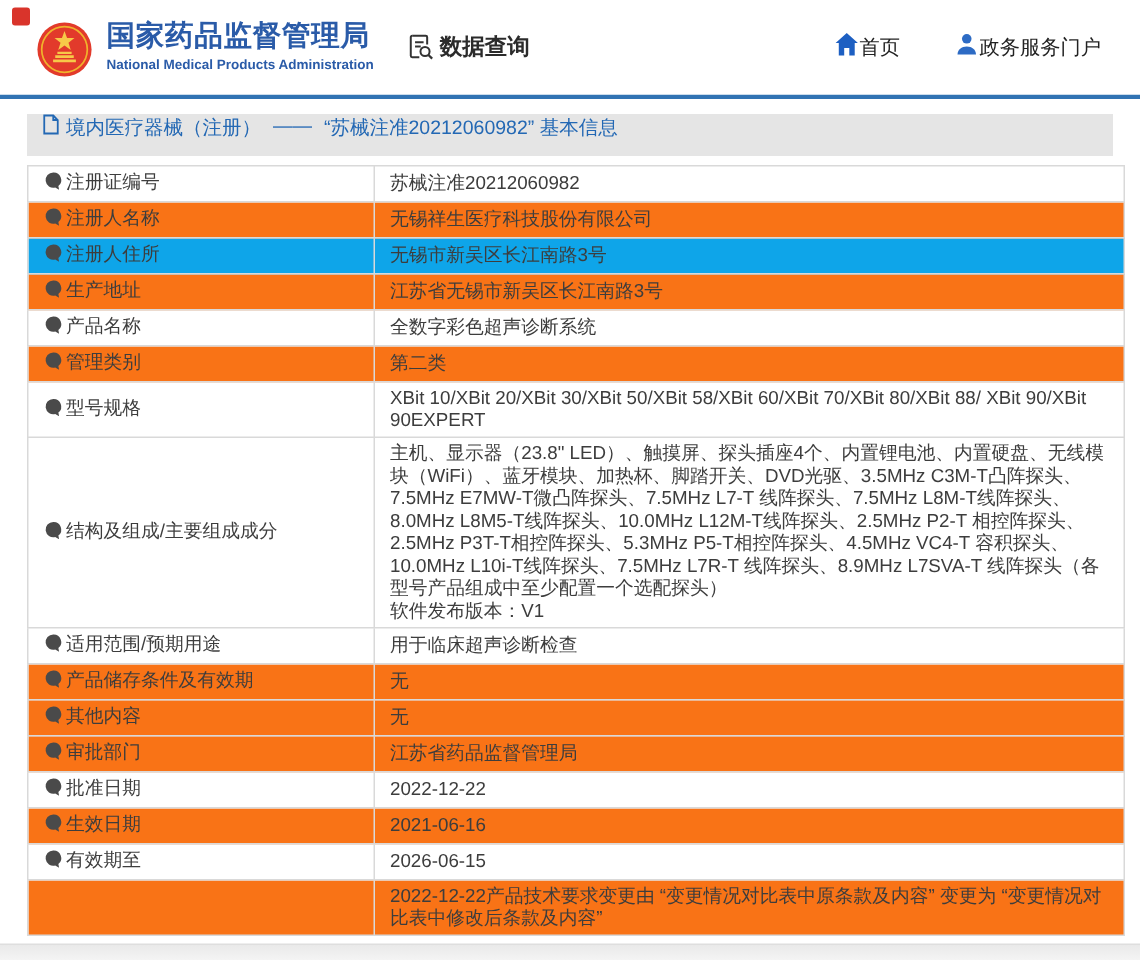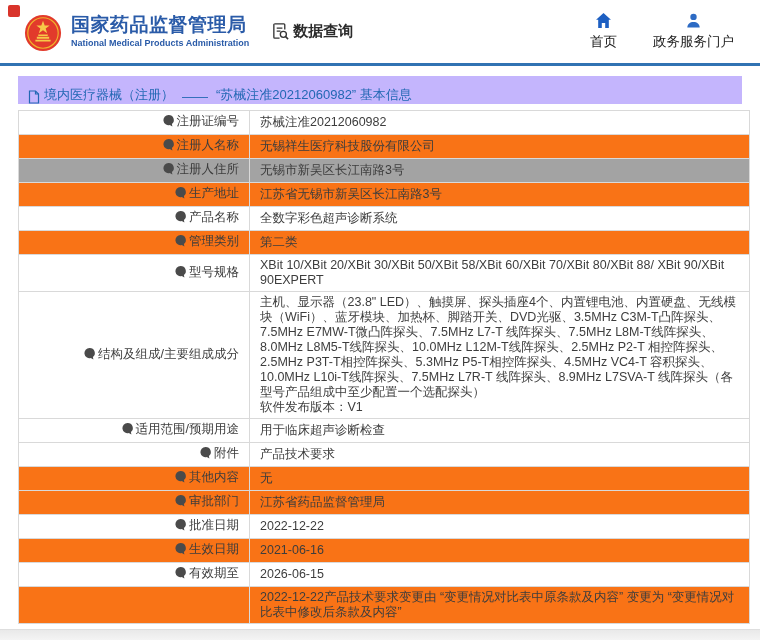--- a/index.html
+++ b/index.html
@@ -11,40 +11,40 @@
   .corner-mark { position:absolute; left:8px; top:5px; width:12px; height:12px; background:#d9342b; border-radius:2px; }
   .emblem { width:38px; height:38px; flex:0 0 auto; margin-top:2px; }
   .title-block { margin-left:9px; line-height:1.1; }
   .title-cn { font-size:19px; font-weight:bold; color:#2a5ba8; letter-spacing:0.5px; white-space:nowrap; }
   .title-en { font-size:9px; font-weight:bold; color:#2a5ba8; margin-top:3px; white-space:nowrap; }
   .data-query { display:flex; align-items:center; margin-left:22px; cursor:pointer; }
   .data-query svg { width:19px; height:19px; }
   .data-query-label { font-size:15px; color:#2b2b2b; font-weight:700; margin-left:3px; }
   .header-spacer { flex:1; }
   .top-nav { display:flex; gap:36px; align-items:flex-end; padding-right:6px; }
-  .nav-item { display:flex; flex-direction:column; align-items:center; cursor:pointer; }
+  .nav-item { display:flex; flex-direction:row; align-items:center; cursor:pointer; }
   .nav-item svg { width:17px; height:17px; margin-bottom:4px; }
   .nav-label { font-size:13.5px; color:#222; white-space:nowrap; }
 
   .blue-divider { height:3px; background:#3173b3; width:100%; }
 
   
-  .breadcrumb { margin:10px 18px 0 18px; height:28px; background:#c4b5fd; display:flex; align-items:flex-end; padding:0 10px; }
+  .breadcrumb { margin:10px 18px 0 18px; height:28px; background:#e5e5e5; display:flex; align-items:flex-start; padding:0 10px; }
   .breadcrumb svg { width:12px; height:14px; margin-right:4px; flex:0 0 auto; }
   .crumb-text { font-size:13px; color:#2368b4; white-space:nowrap; }
   .crumb-dash { margin:0 8px; }
   .crumb-link { cursor:pointer; }
 
   
   .info-table { margin:6px 18px 0 18px; width:732px; border-collapse:collapse; table-layout:fixed; }
   .info-table td { border:1px solid #d9d9d9; font-size:12.5px; line-height:15px; padding:3px 10px; vertical-align:middle; }
-  td.label { width:231px; text-align:right; color:#3d3d3d; }
+  td.label { width:231px; text-align:left; color:#3d3d3d; }
   td.value { color:#3d3d3d; white-space:pre-line; word-break:break-word; }
   tr.gray  { background:#f97316; }
-  tr.blue  { background:#a3a3a3; }
+  tr.blue  { background:#0ea5e9; }
   tr.white { background:#ffffff; }
   .label-icon { display:inline-block; vertical-align:-2px; margin-right:2px; }
   .label-icon svg { width:13px; height:13px; }
 
   
   .footer-strip { position:absolute; left:0; bottom:0; width:760px; height:11px;
     background:linear-gradient(#e9e9e9,#f4f4f4); border-top:1px solid #dedede; }
 </style>
 </head>
 <body>
@@ -165,27 +165,27 @@
 软件发布版本：V1</td>
   </tr>
 
   <tr class="white">
     <td class="label"><span class="label-icon" hidden=""><svg viewBox="0 0 16 16">
               <path d="M8 1.2 a6.3 6.3 0 1 0 1.6 12.4 l3.2 1.8 -0.6 -3 A6.3 6.3 0 0 0 8 1.2 z" fill="#4a4a4a"></path>
             </svg></span><span class="label-text">适用范围/预期用途</span></td>
     <td class="value">用于临床超声诊断检查</td>
   </tr>
 
-
-  <tr class="white">
-    <td class="label"><span class="label-icon" hidden=""><svg viewBox="0 0 16 16">
-              <path d="M8 1.2 a6.3 6.3 0 1 0 1.6 12.4 l3.2 1.8 -0.6 -3 A6.3 6.3 0 0 0 8 1.2 z" fill="#4a4a4a"></path>
-            </svg></span><span class="label-text">附件</span></td>
-    <td class="value">产品技术要求</td>
-  </tr>
+  <tr class="gray">
+    <td class="label"><span class="label-icon" hidden=""><svg viewBox="0 0 16 16">
+              <path d="M8 1.2 a6.3 6.3 0 1 0 1.6 12.4 l3.2 1.8 -0.6 -3 A6.3 6.3 0 0 0 8 1.2 z" fill="#4a4a4a"></path>
+            </svg></span><span class="label-text">产品储存条件及有效期</span></td>
+    <td class="value">无</td>
+  </tr>
+
 
   <tr class="gray">
     <td class="label"><span class="label-icon" hidden=""><svg viewBox="0 0 16 16">
               <path d="M8 1.2 a6.3 6.3 0 1 0 1.6 12.4 l3.2 1.8 -0.6 -3 A6.3 6.3 0 0 0 8 1.2 z" fill="#4a4a4a"></path>
             </svg></span><span class="label-text">其他内容</span></td>
     <td class="value">无</td>
   </tr>
 
 
   <tr class="gray">

